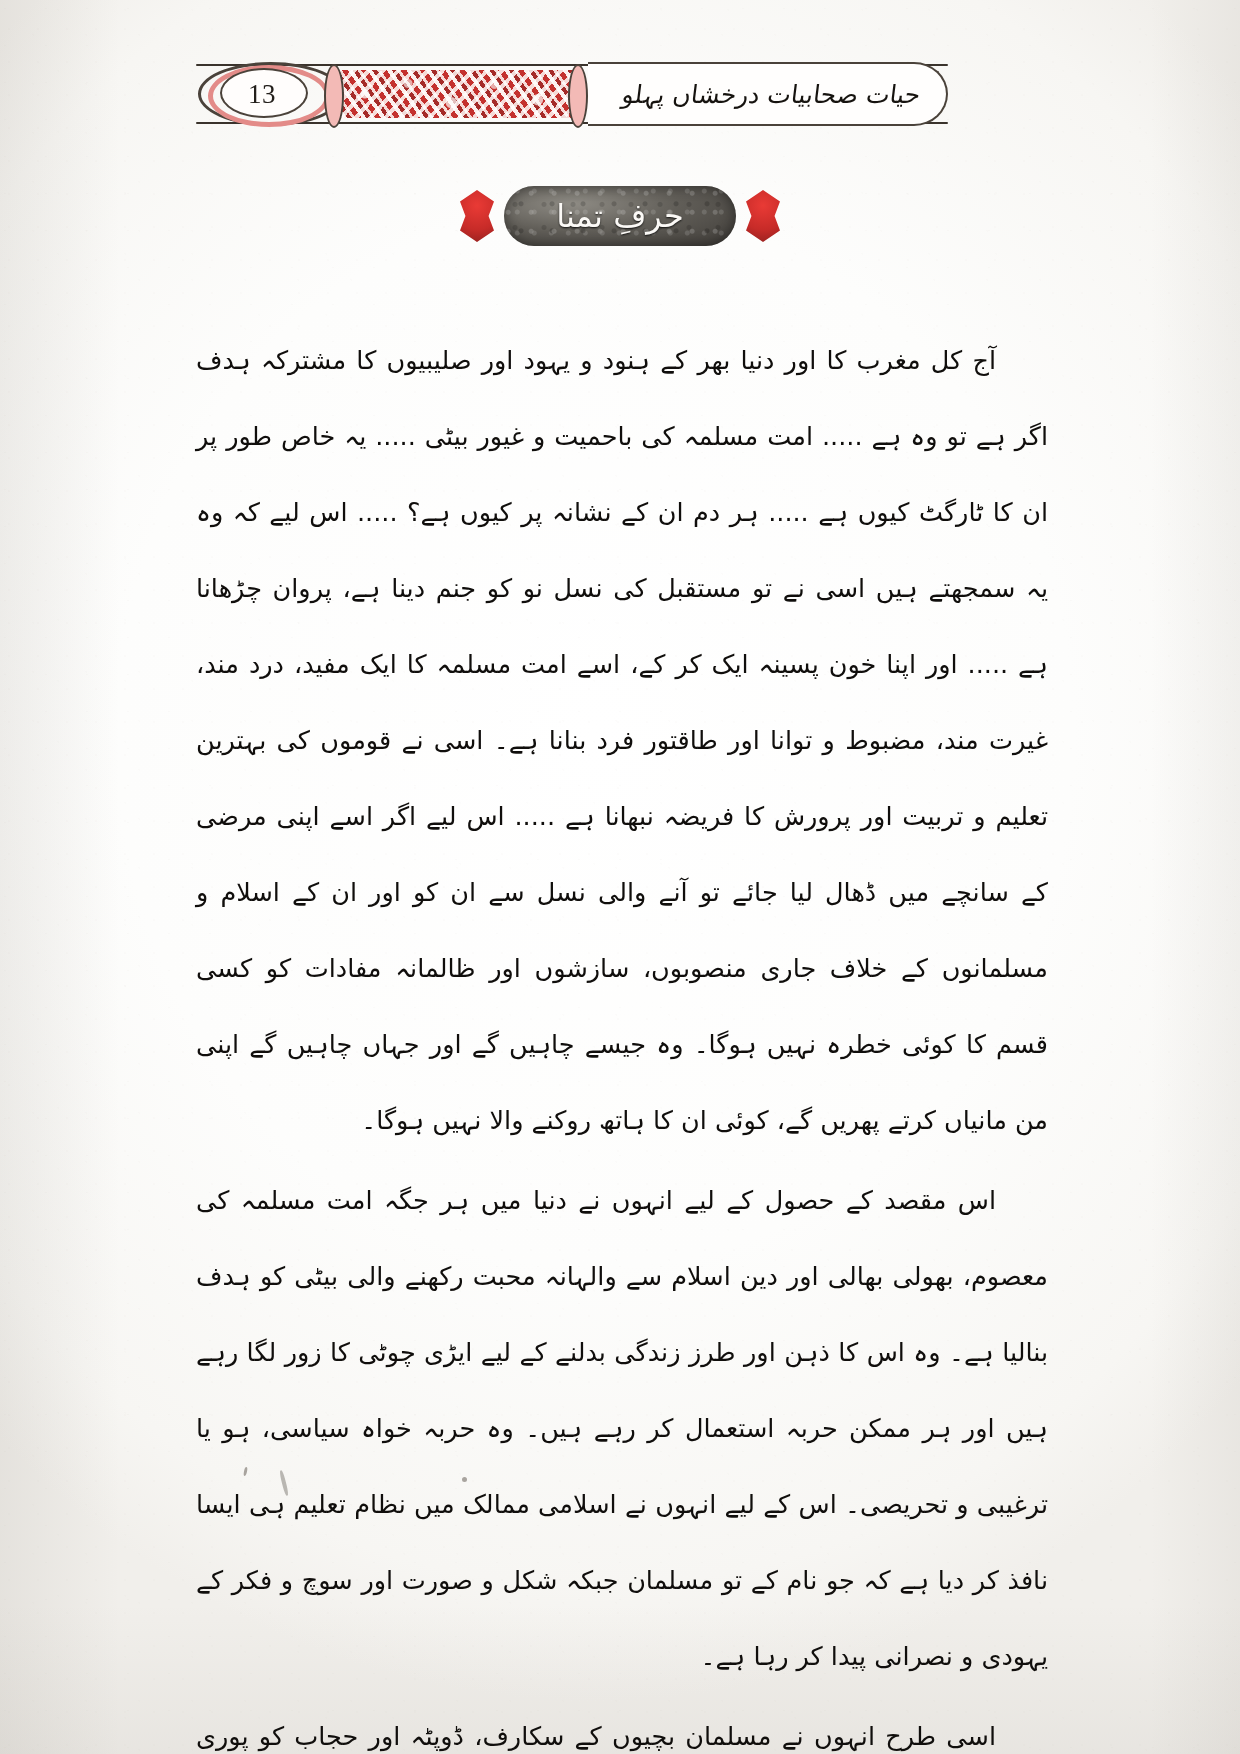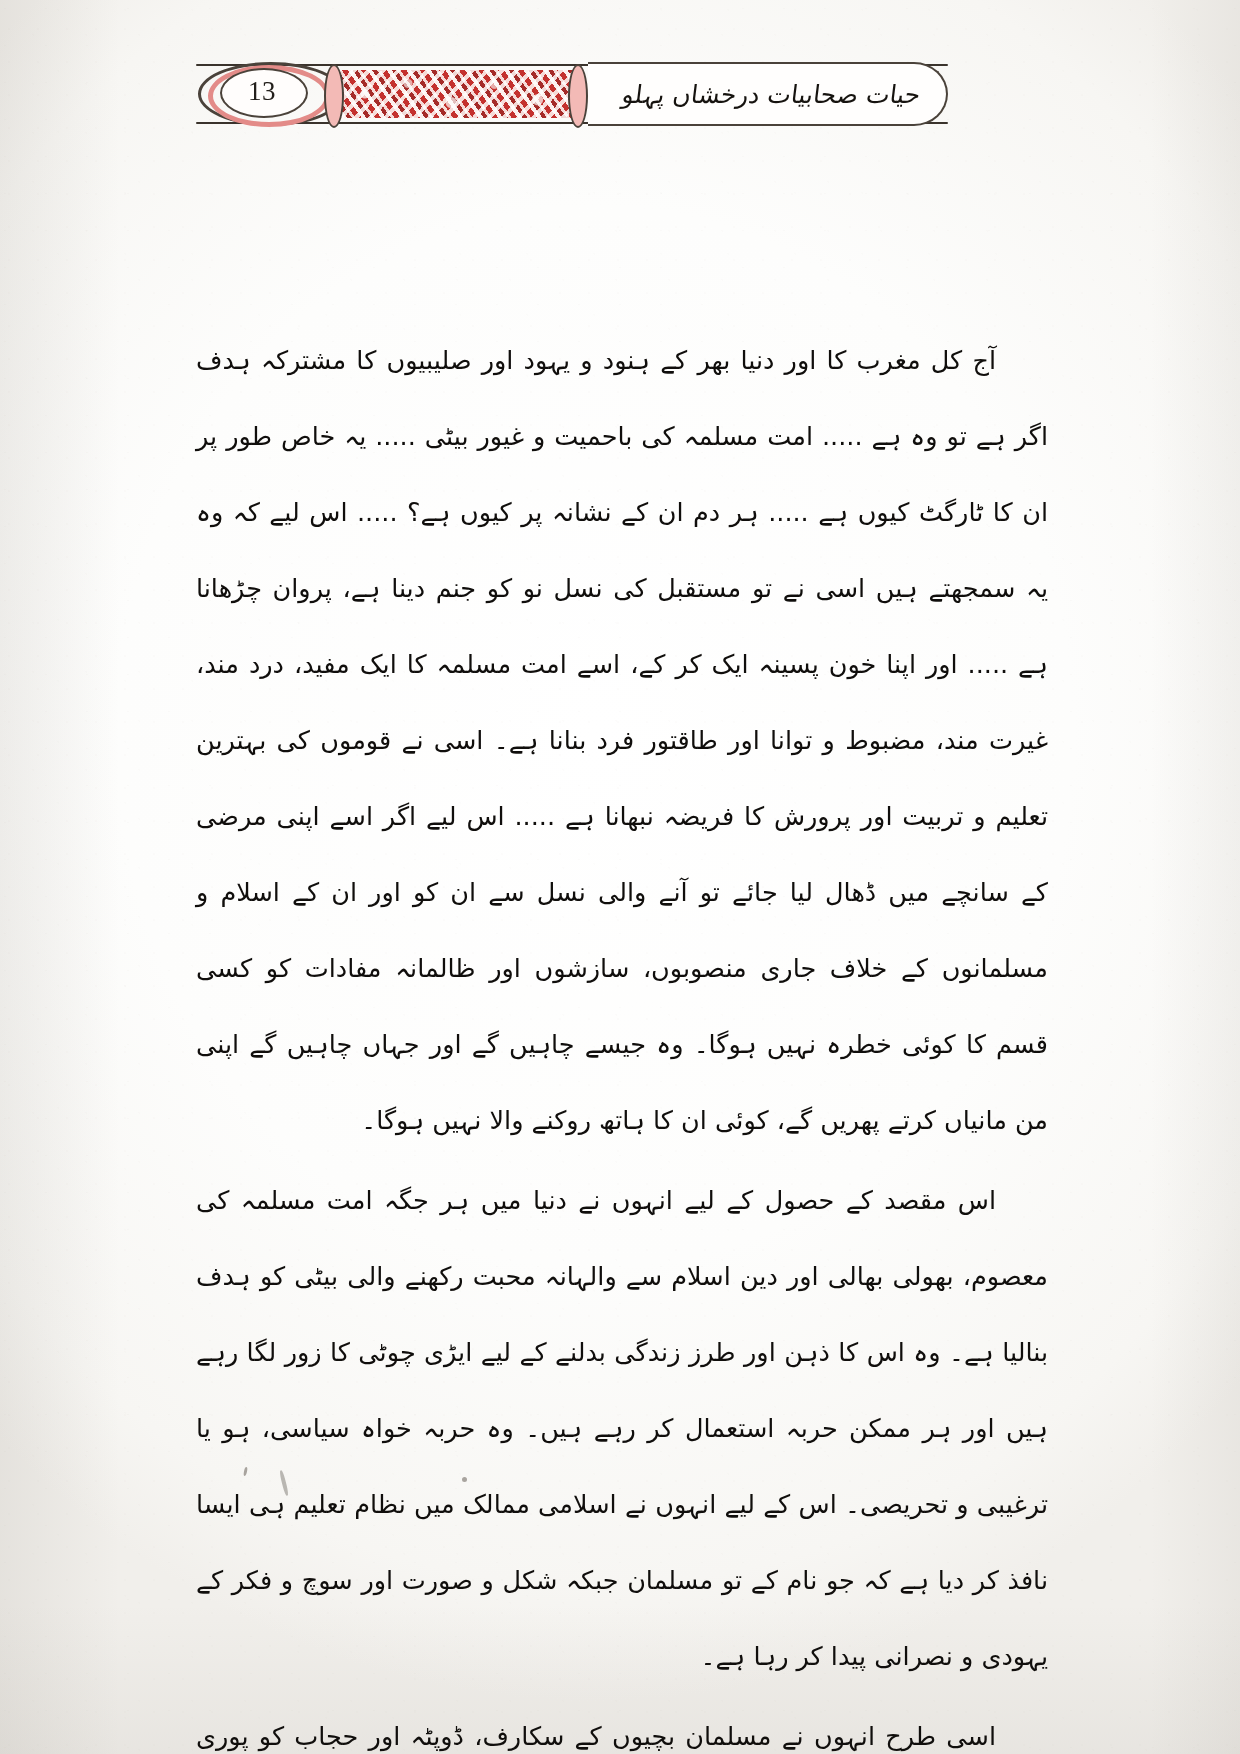--- a/index.html
+++ b/index.html
@@ -92,21 +92,21 @@
   }
   .folio-medallion .ring.inner {
     left: 22px; top: 6px; width: 84px; height: 46px;
     border-color: #4a423a;
     border-width: 2px;
     background: #fffdfc;
   }
   .folio-number {
     position: absolute;
     left: 22px; top: 6px;
-    width: 84px; height: 46px;
+    width: 84px; height: 52px;
     display: flex;
     align-items: center;
     justify-content: center;
     font-family: "Liberation Serif", serif;
     font-size: 27px;
     color: #231f1b;
     letter-spacing: .5px;
   }
 
   
@@ -295,20 +295,27 @@
 
     <div class="arabesque-panel"></div>
     <div class="panel-cap left"></div>
     <div class="panel-cap right"></div>
 
     <div class="title-cartouche">
       <div class="running-title">حیات صحابیات درخشاں پہلو</div>
     </div>
   </div>
 
+  <div class="chapter-title-wrap">
+    <div class="leaf left"></div>
+    <div class="title-plate">
+      <div class="chapter-title">حرفِ تمنا</div>
+    </div>
+    <div class="leaf right"></div>
+  </div>
 
   <div class="body-block">
     <p class="para indent">آج کل مغرب کا اور دنیا بھر کے ہنود و یہود اور صلیبیوں کا مشترکہ ہدف اگر ہے تو وہ ہے ..... امت مسلمہ کی باحمیت و غیور بیٹی ..... یہ خاص طور پر ان کا ٹارگٹ کیوں ہے ..... ہر دم ان کے نشانہ پر کیوں ہے؟ ..... اس لیے کہ وہ یہ سمجھتے ہیں اسی نے تو مستقبل کی نسل نو کو جنم دینا ہے، پروان چڑھانا ہے ..... اور اپنا خون پسینہ ایک کر کے، اسے امت مسلمہ کا ایک مفید، درد مند، غیرت مند، مضبوط و توانا اور طاقتور فرد بنانا ہے۔ اسی نے قوموں کی بہترین تعلیم و تربیت اور پرورش کا فریضہ نبھانا ہے ..... اس لیے اگر اسے اپنی مرضی کے سانچے میں ڈھال لیا جائے تو آنے والی نسل سے ان کو اور ان کے اسلام و مسلمانوں کے خلاف جاری منصوبوں، سازشوں اور ظالمانہ مفادات کو کسی قسم کا کوئی خطرہ نہیں ہوگا۔ وہ جیسے چاہیں گے اور جہاں چاہیں گے اپنی من مانیاں کرتے پھریں گے، کوئی ان کا ہاتھ روکنے والا نہیں ہوگا۔</p>
     <p class="para indent">اس مقصد کے حصول کے لیے انہوں نے دنیا میں ہر جگہ امت مسلمہ کی معصوم، بھولی بھالی اور دین اسلام سے والہانہ محبت رکھنے والی بیٹی کو ہدف بنالیا ہے۔ وہ اس کا ذہن اور طرز زندگی بدلنے کے لیے ایڑی چوٹی کا زور لگا رہے ہیں اور ہر ممکن حربہ استعمال کر رہے ہیں۔ وہ حربہ خواہ سیاسی، ہو یا ترغیبی و تحریصی۔ اس کے لیے انہوں نے اسلامی ممالک میں نظام تعلیم ہی ایسا نافذ کر دیا ہے کہ جو نام کے تو مسلمان جبکہ شکل و صورت اور سوچ و فکر کے یہودی و نصرانی پیدا کر رہا ہے۔</p>
     <p class="para indent">اسی طرح انہوں نے مسلمان بچیوں کے سکارف، ڈوپٹہ اور حجاب کو پوری دنیا میں نشانہ بنا کر جبراً اس پر ظالمانہ قوانین بنا دیے ہیں، کہ کوئی مسلمان بچی پردہ نہیں کر سکتی، اور نہ سر ہی ڈھانپ سکتی۔ وہ یوں ان کو اپنے مادر پدر آزاد تہذیبی رنگ میں رنگ کر ان پر ہلکی پھلکی لگی ہوئی اسلام کی چھاپ کو بھی ختم کرنا چاہتے ہیں ..... اور اس میں وہ کافی حد تک کامیاب بھی ہو چکے ہیں۔ یہ اُن کی کامیابی ہی کی علامت ہے کہ آج مسلمانوں کی بچیاں اپنی زندگی گزارنے کے لیے ..... اپنی زیست کے بڑے بڑے فیصلے کرتے ہوئے ..... اپنے بچوں کے مستقبل کے اہداف کو مقرر کرتے ہوئے ..... اور اسی طرح زندگی کے اور بہت سے اہم فیصلے کرتے ہوئے ..... اپنی کوئی رائے یا سوچ نہیں رکھتیں ..... بلکہ وہ راہنمائی کے لیے یہودیوں، صلیبیوں اور ہندوؤں کے ہیروز کو اپنا آئیڈیل بنا کر ان کی طرف دیکھتی ہیں، وہاں سے</p>
   </div>
 
   <div class="foot-speck a"></div>
   <div class="foot-speck b"></div>
   <div class="foot-speck c"></div>

